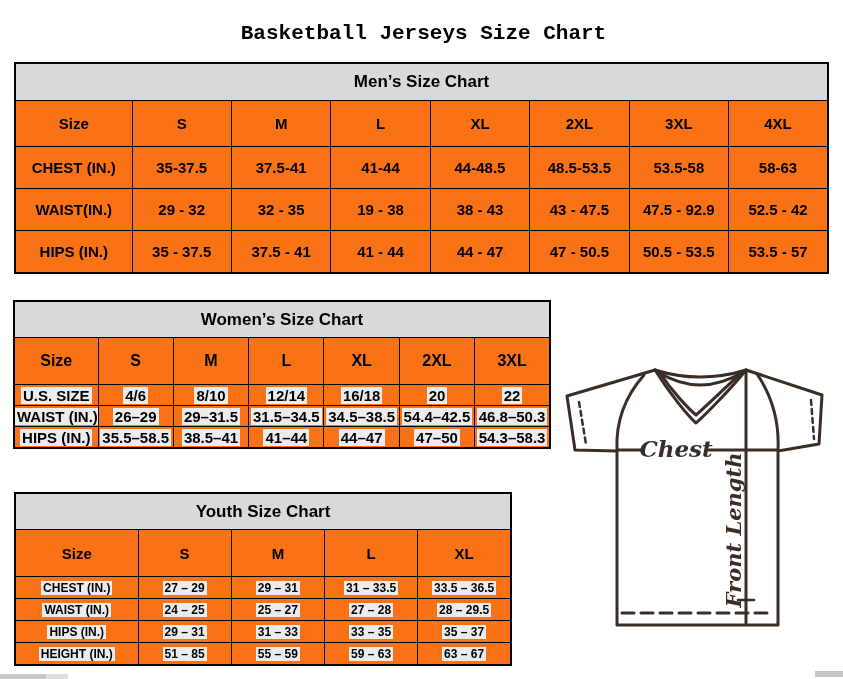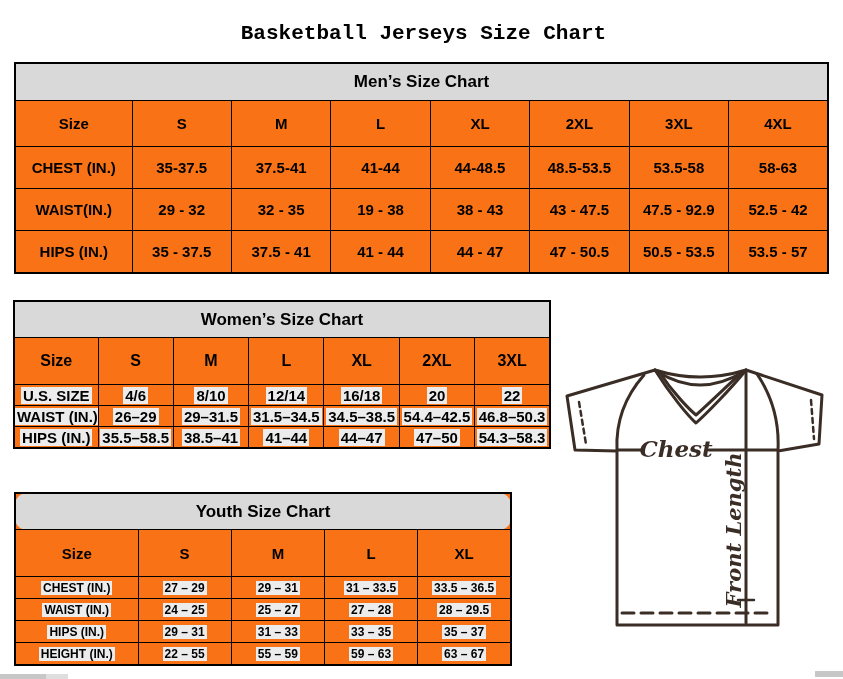--- a/index.html
+++ b/index.html
@@ -32,21 +32,21 @@
   .t-mens tbody td,.t-mens tbody th{height:41px;font-size:15px;}
   .t-mens col.c-first{width:117px;}
   
   .t-womens{left:13px;top:300px;width:538px;}
   .t-womens tr.band th{height:35px;}
   .t-womens tr.cols th{height:46px;font-size:16px;}
   .t-womens tbody td,.t-womens tbody th{height:20px;font-size:15px;}
   .t-womens col.c-first{width:84px;}
   
   .t-youth{left:14px;top:492px;width:498px;}
-  .t-youth tr.band th{height:35px;border-radius:12px;}
+  .t-youth tr.band th{height:35px;}
   .t-youth tr.cols th{height:46px;font-size:15px;}
   .t-youth tbody td,.t-youth tbody th{height:21px;font-size:12px;}
   .t-youth col.c-first{width:123px;}
   .hl{background:#ececec;padding:0 2px;}
   
   .jersey-wrap{position:absolute;left:558px;top:360px;width:285px;height:310px;text-decoration:underline;}
   .jersey-label{
     font-family:"DejaVu Serif", serif;font-style:italic;font-weight:bold;
   }
   
@@ -208,21 +208,21 @@
       </tr>
       <tr>
         <th><span class="hl">HIPS (IN.)</span></th>
         <td><span class="hl">29 – 31</span></td>
         <td><span class="hl">31 – 33</span></td>
         <td><span class="hl">33 – 35</span></td>
         <td><span class="hl">35 – 37</span></td>
       </tr>
       <tr>
         <th><span class="hl">HEIGHT (IN.)</span></th>
-        <td><span class="hl">22 – 55</span></td>
+        <td><span class="hl">51 – 85</span></td>
         <td><span class="hl">55 – 59</span></td>
         <td><span class="hl">59 – 63</span></td>
         <td><span class="hl">63 – 67</span></td>
       </tr>
     </tbody>
   </table>
 
 <div class="jersey-wrap">
   <svg width="285" height="310" viewBox="0 0 285 310">
     <g fill="none" stroke="#3a2d26" stroke-width="3" stroke-linejoin="round" stroke-linecap="round">

